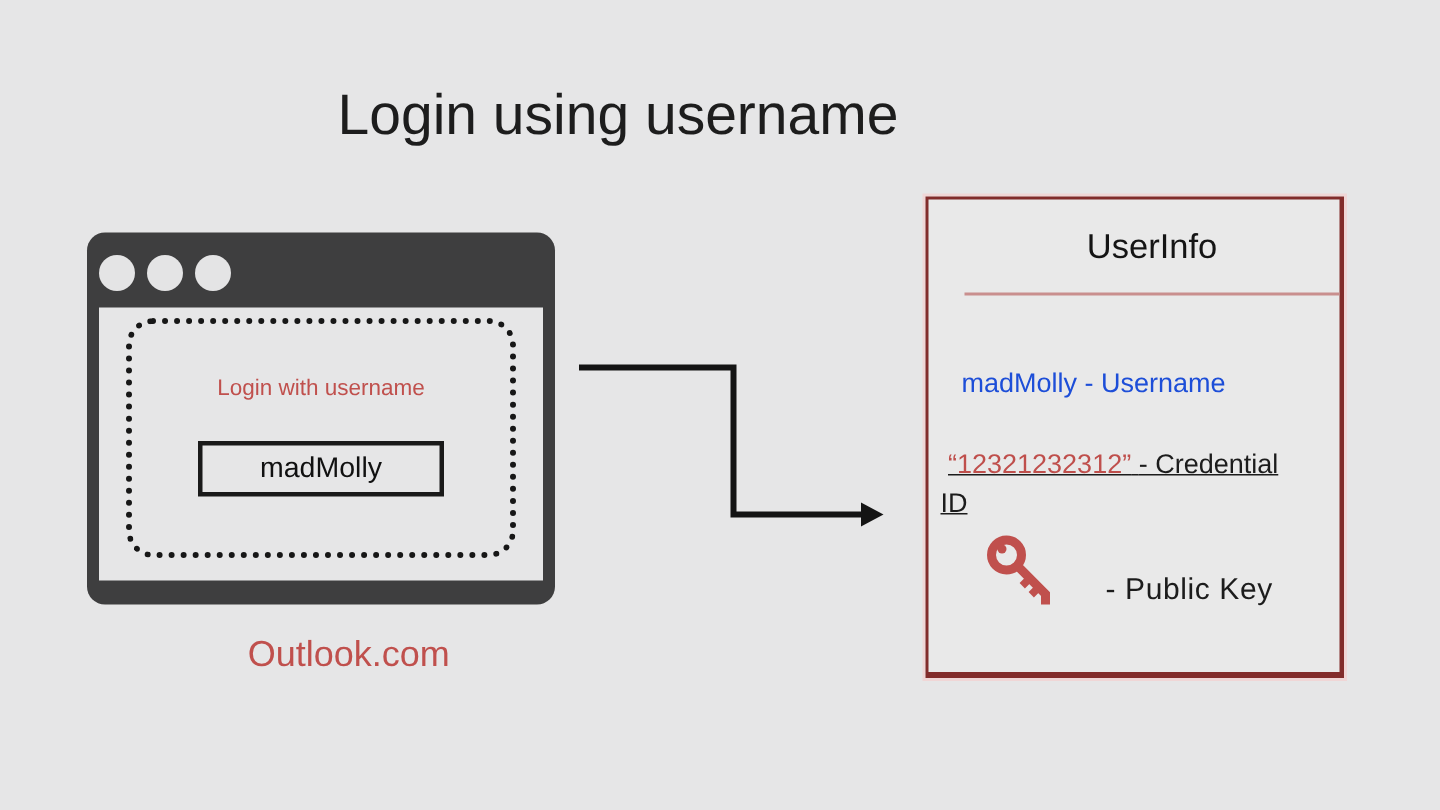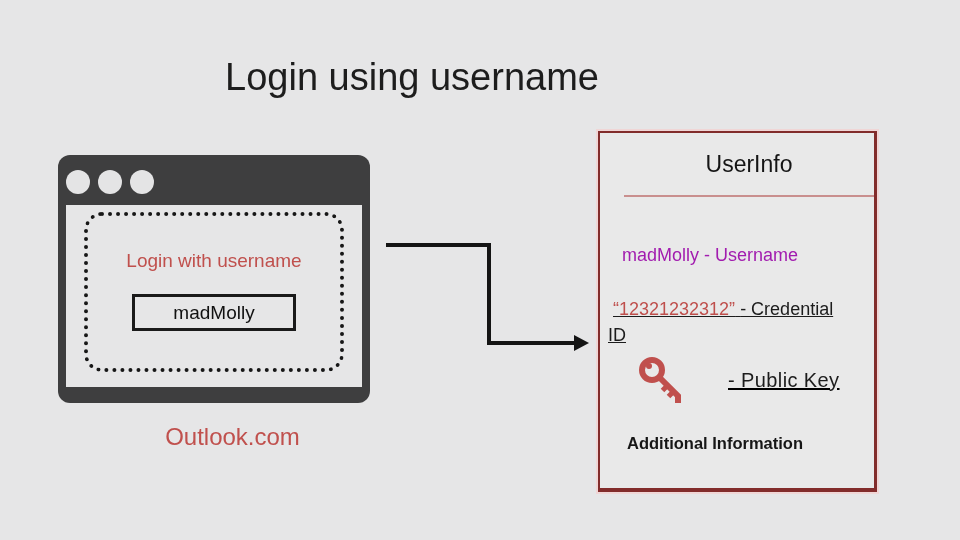--- a/index.html
+++ b/index.html
@@ -26,60 +26,60 @@
   .browser-content {
     position:absolute; left:8px; right:8px; top:50px; bottom:16px;
     background:#e6e6e7;
   }
   .dashed-box {
     position:absolute; left:18px; top:7px; width:260px; height:160px;
     border:4px dotted #171717; border-radius:18px;
   }
   .login-prompt {
     position:absolute; left:0; top:34px; width:100%;
-    text-align:center; font-size:19px; color:#c0504d;
+    text-align:center; font-size:15px; color:#c0504d;
   }
   .username-box {
     position:absolute; left:44px; top:78px; width:164px; height:37px;
     border:3px solid #1a1a1a; display:flex; align-items:center; justify-content:center;
     font-size:19px; color:#111; background:transparent;
   }
   .outlook-caption {
     position:absolute; left:60px; top:423px; width:345px;
     text-align:center; font-size:24px; color:#c0504d;
   }
 
   
   .connector { position:absolute; left:380px; top:230px; }
 
   
   .panel {
-    position:absolute; left:598px; top:131px; width:279px; height:361px;
+    position:absolute; left:617px; top:131px; width:279px; height:321px;
     background:#e9e9e9;
     border:2px solid #822c2b; border-bottom-width:4px; border-right-width:3px;
     box-shadow:0 0 0 2px #f0d6d6;
     padding-left:24px;
   }
   .panel-header {
     height:64px; border-bottom:2px solid #c98f8e;
     display:flex; align-items:center; justify-content:center;
     font-size:23px; color:#151515;
   }
   .row-username {
     position:absolute; left:22px; top:112px;
-    font-size:18px; color:#a21caf;
+    font-size:18px; color:#1d4ed8;
   }
   .row-credential {
     position:absolute; left:8px; top:163px; width:240px;
     font-size:18px; line-height:26px; color:#1c1c1c; text-indent:5px;text-decoration:underline;
   }
   .red-text { color:#bf4f4c; }
   .row-key {
     position:absolute; left:36px; top:222px;
-    display:flex; align-items:center; gap:38px;text-decoration:underline;
+    display:flex; align-items:flex-end; gap:28px;
   }
   .key-label { font-size:20px; color:#1c1c1c; letter-spacing:0.4px; }
   .row-footer {
     position:absolute; left:27px; top:301px;
     font-size:16.5px; font-weight:bold; color:#161616;
   }
 </style>
 </head>
 <body>
 
@@ -126,16 +126,15 @@
     <div class="row-key">
       <svg width="54" height="50" viewBox="0 0 54 50">
         <circle cx="16" cy="15" r="10" fill="none" stroke="#c0504d" stroke-width="6"></circle>
         <circle cx="13" cy="11" r="3" fill="#c0504d"></circle>
         <path d="M24 23 L42 41 L42 48" fill="none" stroke="#c0504d" stroke-width="6" stroke-linejoin="miter"></path>
         <path d="M31.5 30.5 L26.5 35.5 M37.5 36.5 L32.5 41.5" fill="none" stroke="#c0504d" stroke-width="5"></path>
       </svg>
       <span class="key-label">- Public Key</span>
     </div>
 
-    <div class="row-footer">Additional Information</div>
   </div>
 
 </div>
 
 </body></html>

